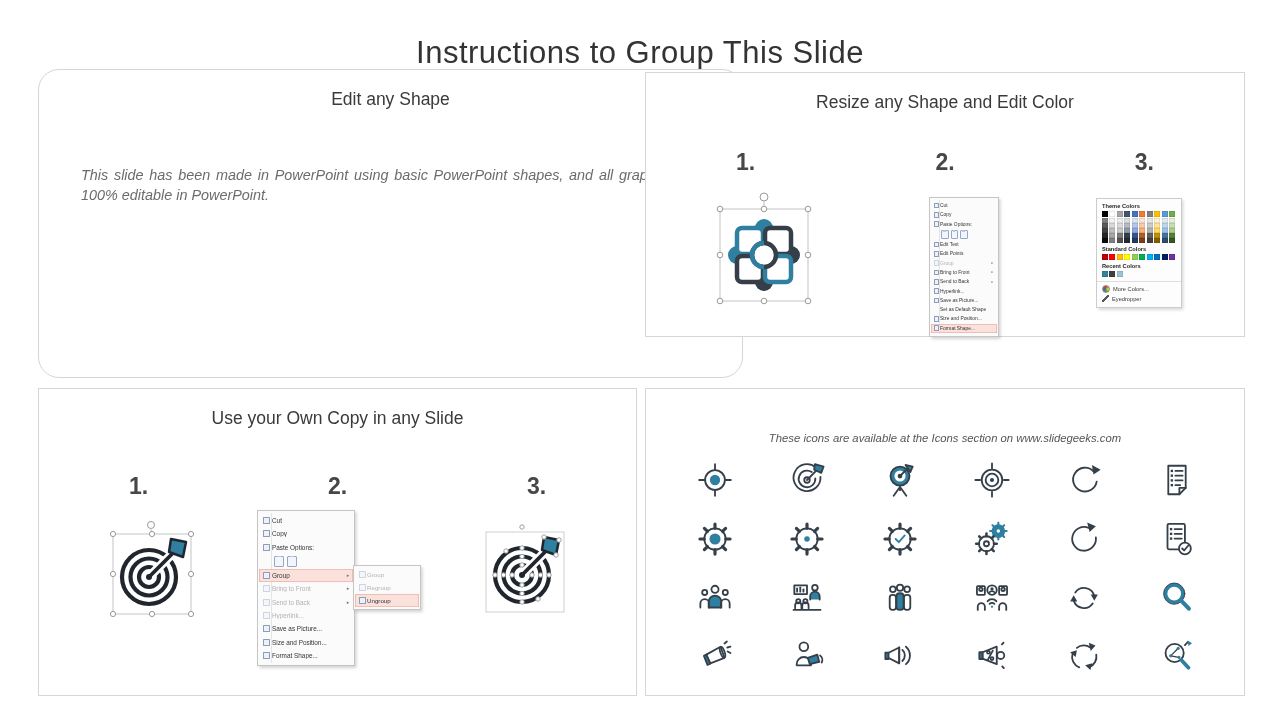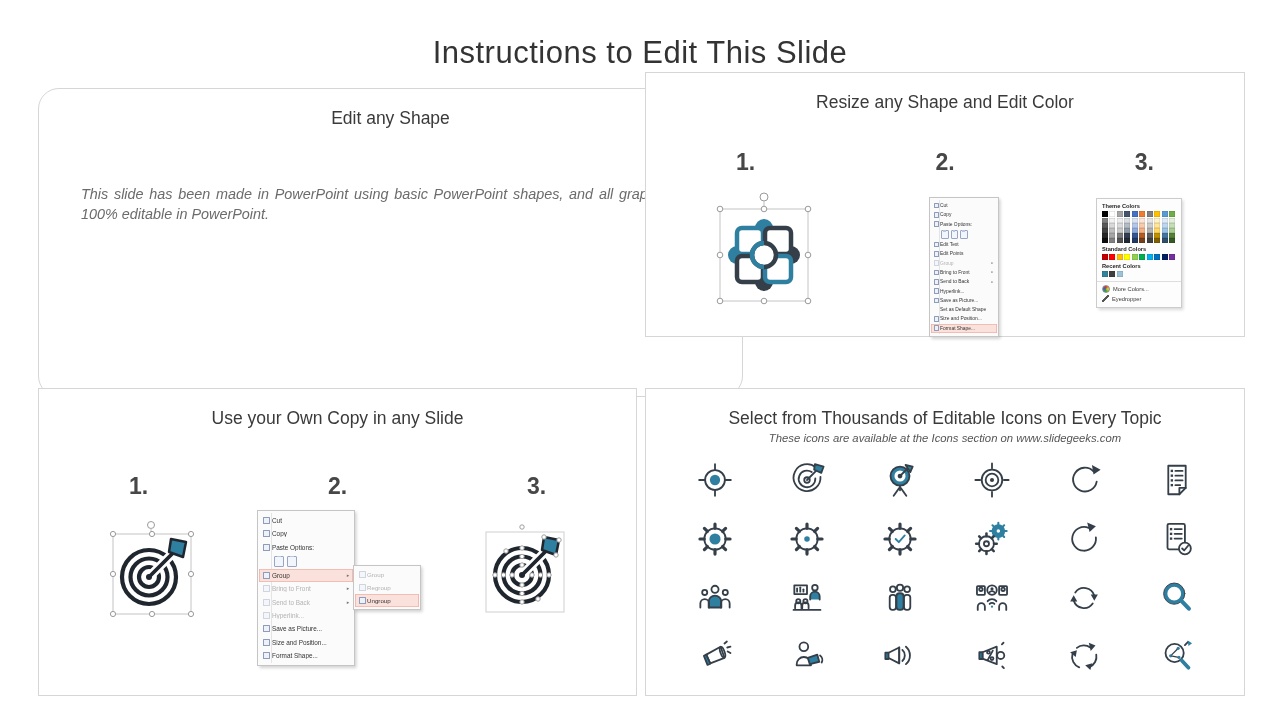--- a/index.html
+++ b/index.html
@@ -5,21 +5,21 @@
   html,body{margin:0;padding:0;}
   body{
     width:1280px;height:720px;position:relative;overflow:hidden;
     background:#ffffff;font-family:"Liberation Sans",sans-serif;
   }
   #main-title{
     position:absolute;top:14px;left:0;right:0;text-align:center;
     font-size:31px;color:#333;font-weight:400;letter-spacing:.5px;
   }
   .panel{position:absolute;background:#fff;border:1px solid #d6d6d6;box-sizing:border-box;}
-  #panel-tl{left:38px;top:88px;width:705px;height:309px;border-radius:21px;}
+  #panel-tl{left:38px;top:69px;width:705px;height:309px;border-radius:21px;}
   #panel-tr{left:645px;top:72px;width:600px;height:265px;}
   #panel-bl{left:38px;top:388px;width:599px;height:308px;}
   #panel-br{left:645px;top:388px;width:600px;height:308px;}
   .panel-title{
     position:absolute;top:19px;left:0;right:0;text-align:center;
     font-size:17.5px;color:#3a3a3a;font-weight:400;margin:0;
   }
   .para{
     position:absolute;left:42px;right:42px;font-size:14.4px;font-style:italic;
     color:#6b6b6b;text-align:justify;line-height:1.38;margin:0;
@@ -90,21 +90,21 @@
   #icon-grid{
     position:absolute;left:23px;top:72px;width:554px;
     display:grid;grid-template-columns:repeat(6,1fr);row-gap:21px;justify-items:center;
   }
   .lib-icon{width:38px;height:38px;display:flex;}
   .lib-icon svg{width:100%;height:100%;}
 </style>
 </head>
 <body>
 
-<h1 id="main-title">Instructions to Edit This Slide</h1>
+<h1 id="main-title">Instructions to Group This Slide</h1>
 
 <section class="panel" id="panel-tl">
   <h2 class="panel-title">Edit any Shape</h2>
   <p class="para" id="para1">This slide has been made in PowerPoint using basic PowerPoint shapes, and all graphics are 100% editable in PowerPoint.</p>
 </section>
 
 <section class="panel" id="panel-tr">
   <h2 class="panel-title">Resize any Shape and Edit Color</h2>
   <div class="steps">
     <span class="step-num">1.</span>
@@ -499,21 +499,20 @@
         <circle cx="83" cy="25" r="2.2"></circle>
         <circle cx="80" cy="40" r="2.2"></circle>
       <circle cx="30" cy="36" r="2.2"></circle>
         <circle cx="62" cy="84" r="2.2"></circle>
         <circle cx="46" cy="12" r="2.2"></circle>
     </g>
   </svg>
 </section>
 
 <section class="panel" id="panel-br">
-  <h2 class="panel-title">Select from Thousands of Editable Icons on Every Topic</h2>
   <p id="icons-subtitle">These icons are available at the Icons section on www.slidegeeks.com</p>
   <div id="icon-grid">
       <div class="lib-icon">
         <svg viewBox="0 0 48 48" fill="none" stroke="#353F49" stroke-width="2.3" stroke-linecap="round" stroke-linejoin="round">
           <circle cx="24" cy="24" r="12.5"></circle>
           <circle cx="24" cy="24" r="6.5" fill="#2E7FA0" stroke="none"></circle>
    <line x1="24" y1="4" x2="24" y2="11"></line>
           <line x1="24" y1="37" x2="24" y2="44"></line>
    <line x1="4" y1="24" x2="11" y2="24"></line>
           <line x1="37" y1="24" x2="44" y2="24"></line>

